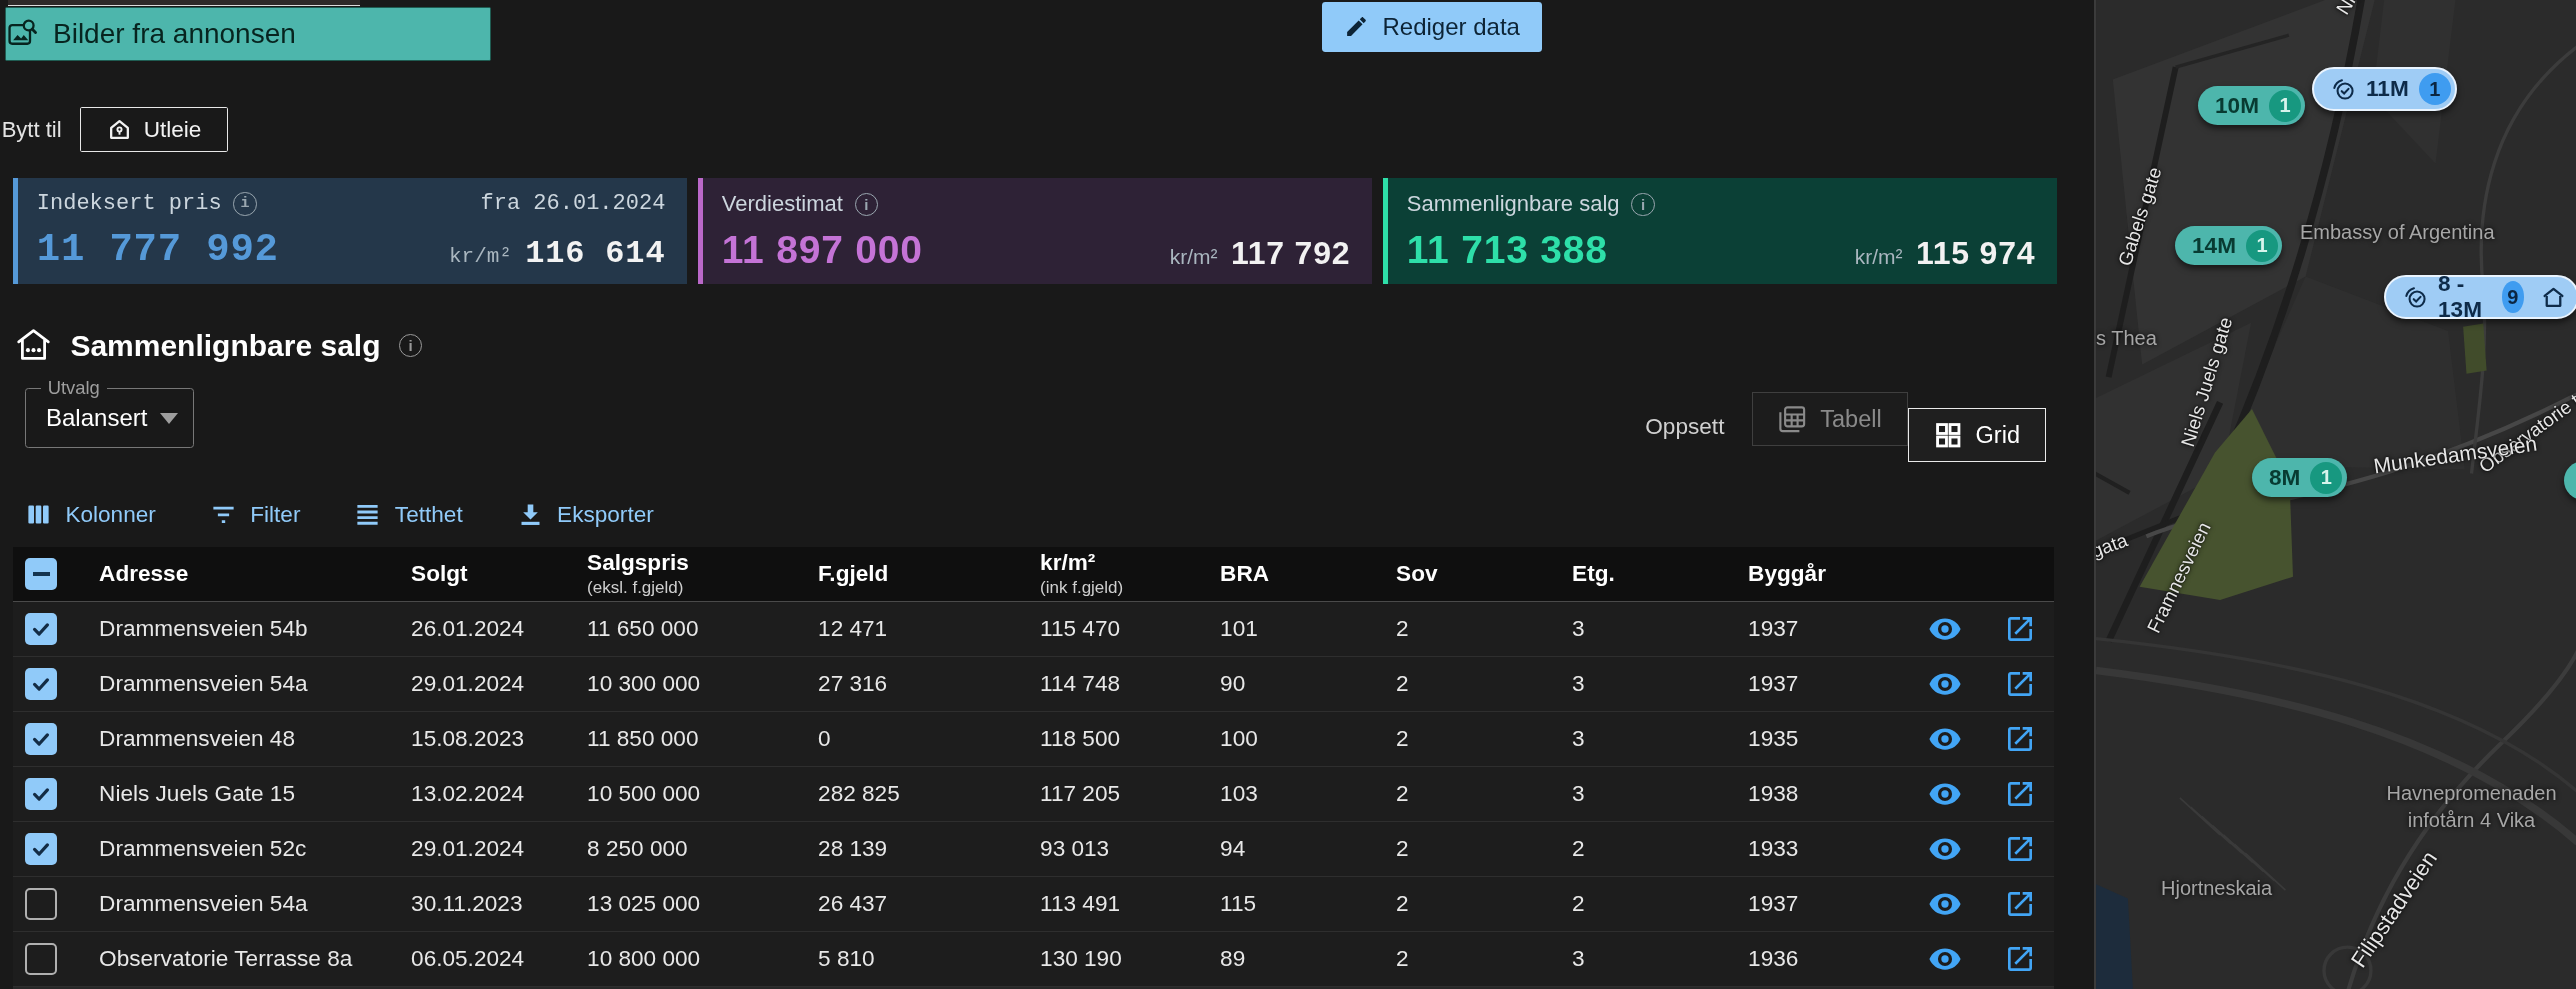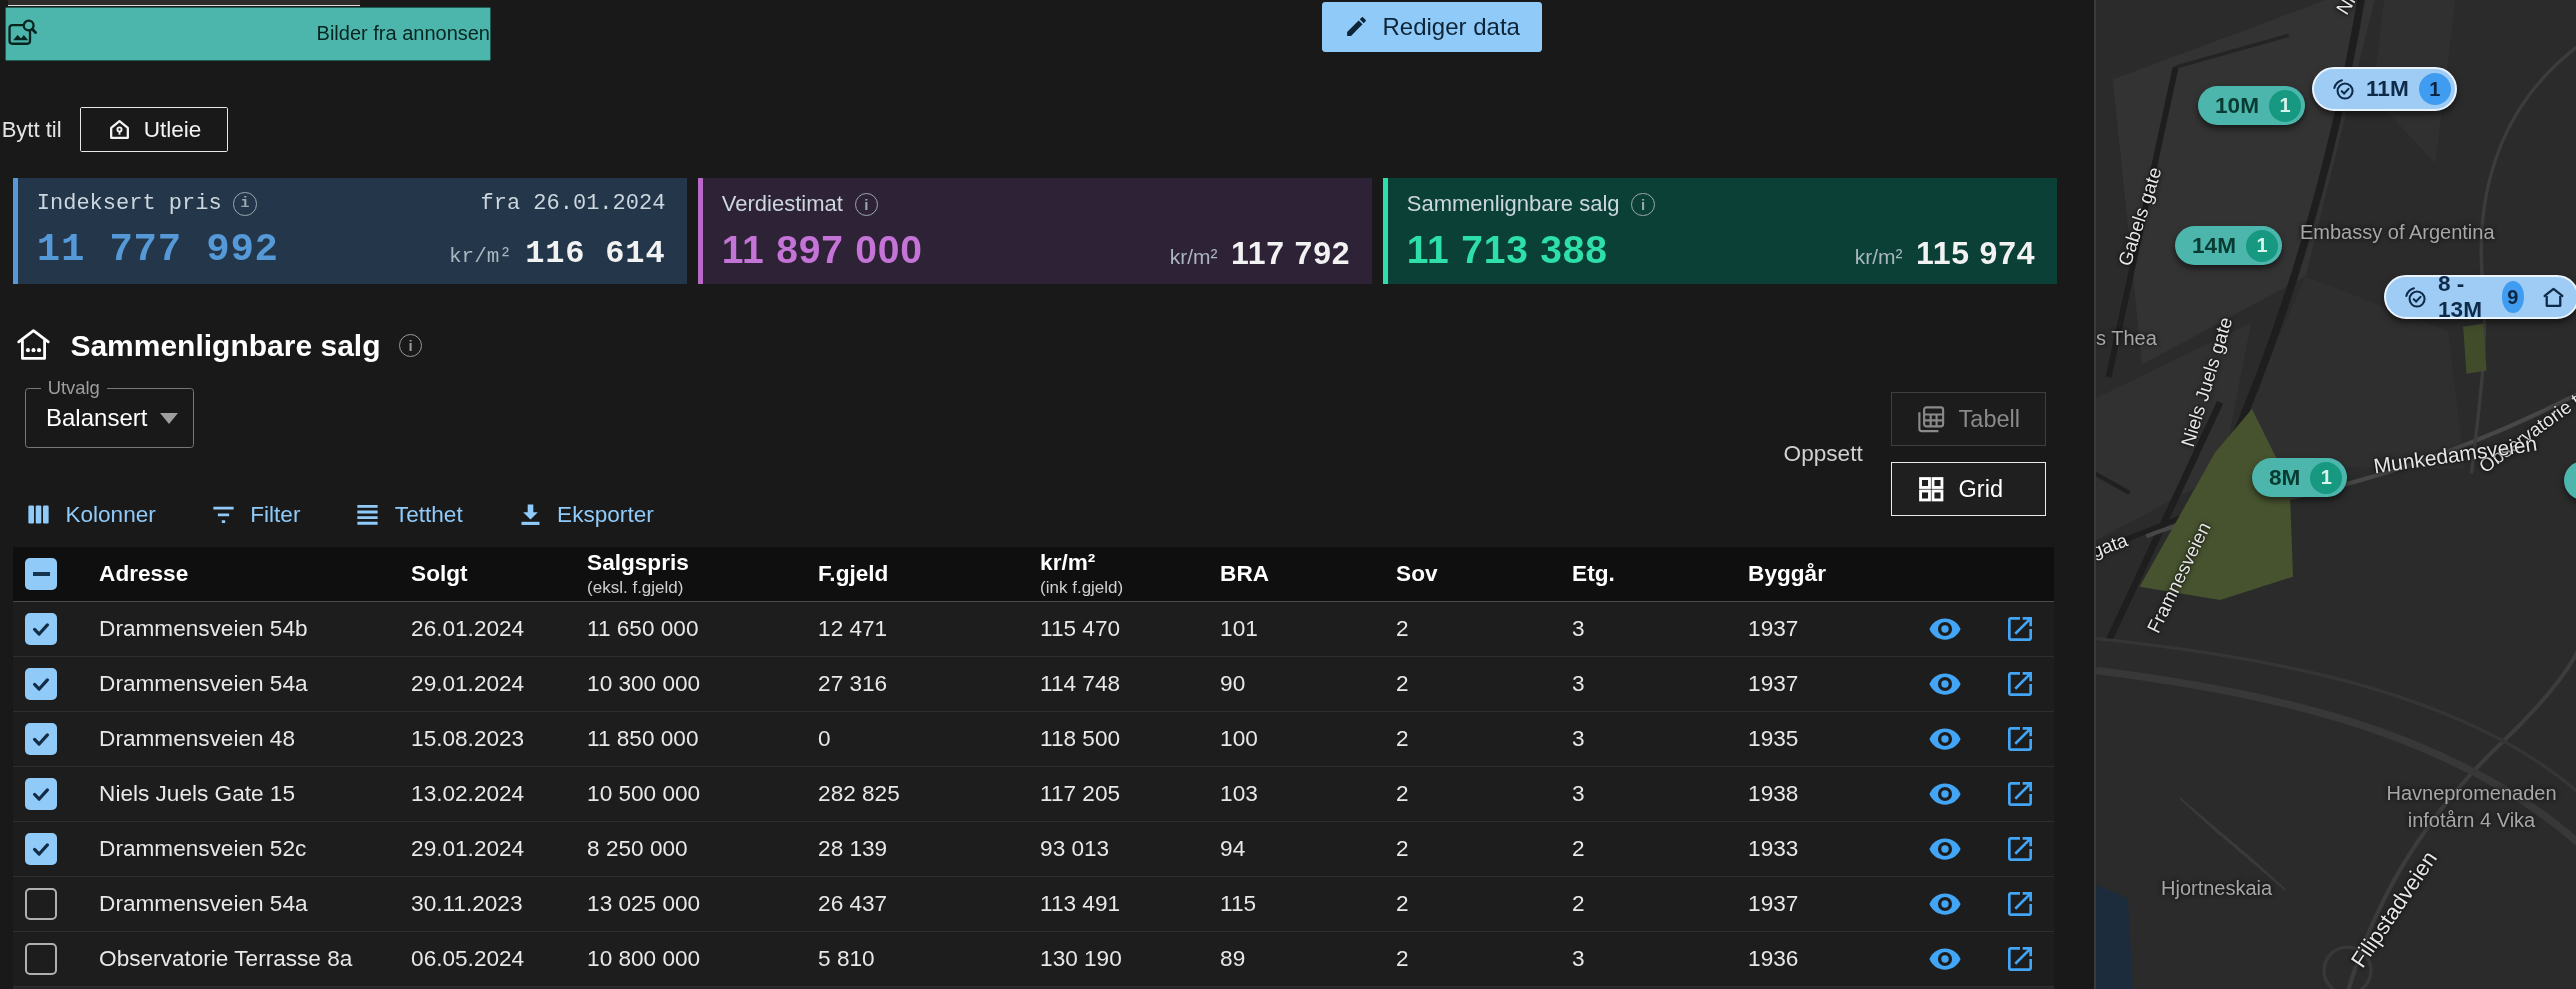--- a/index.html
+++ b/index.html
@@ -8,22 +8,22 @@
   #app { position:relative; width:2576px; height:989px; background:#191919; }
 
   
   .content { position:absolute; left:0; top:0; width:2094px; height:989px; }
 
   .top-remnant { position:absolute; left:8.4px; top:0; width:352px; height:5.9px;
                  background:#2e2a29; border-bottom:1.7px solid #dcdcdc; }
 
   .btn-images { position:absolute; left:5px; top:6.7px; width:486px; height:54px;
                 background:#4db6ac; border:1.7px solid #1f5c52; border-radius:1.7px;
-                display:flex; align-items:center; justify-content:space-between; gap:15px;
-                color:#07241f; font-size:20px; font-weight:500; cursor:pointer; }
+                display:flex; align-items:center; justify-content:flex-start; gap:15px;
+                color:#07241f; font-size:28px; font-weight:500; cursor:pointer; }
   .btn-edit { position:absolute; left:1322px; top:1.7px; width:220px; height:50px;
               background:#90caf9; border-radius:3.4px; display:flex; align-items:center;
               justify-content:center; gap:13.4px; color:#0d2436; font-size:24px;
               font-weight:500; cursor:pointer; }
 
   .switch-row { position:absolute; left:1.7px; top:107px; height:45px;
                 display:flex; align-items:center; gap:18.4px; }
   .switch-label { color:#e3e3e3; font-size:22px; }
   .btn-outline { height:45px; padding:0 26px; background:transparent;
                  border:1.7px solid #e8e8e8; border-radius:1.7px; color:#f2f2f2;
@@ -65,21 +65,21 @@
                 cursor:pointer; }
   .select-label { position:absolute; left:15px; top:-11.7px; background:#191919;
                   padding:0 6.7px; color:#9e9e9e; font-size:18.4px; }
   .select-value { color:#ffffff; font-size:24px; }
   .select-caret { width:0; height:0; border-left:9.2px solid transparent;
                   border-right:9.2px solid transparent; border-top:11px solid #9e9e9e; }
 
   .layout-row { position:absolute; right:48px; top:392px; display:flex;
                 align-items:center; gap:28px; }
   .layout-label { color:#d0d0d0; font-size:22.6px; }
-  .layout-group { display:flex;flex-direction:column; }
+  .layout-group { display:flex; }
   .layout-btn { height:54px; padding:0 25px; display:flex; align-items:center; gap:13.4px;
                 font-size:23.5px; cursor:pointer; }
   .layout-btn.inactive { border:0.8px solid #3f3f3f; color:#8a8a8a; background:#1c1c1c; }
   .layout-btn.active { border:1.7px solid #eaeaea; color:#ffffff; background:#1f1f1f;margin-top:16px; }
 
   
   .toolbar { position:absolute; left:25px; top:501px; display:flex; gap:54px;
              align-items:center; }
   .tool-btn { display:flex; align-items:center; gap:13.4px; color:#90caf9;
               font-size:22.6px; font-weight:500; cursor:pointer; }

